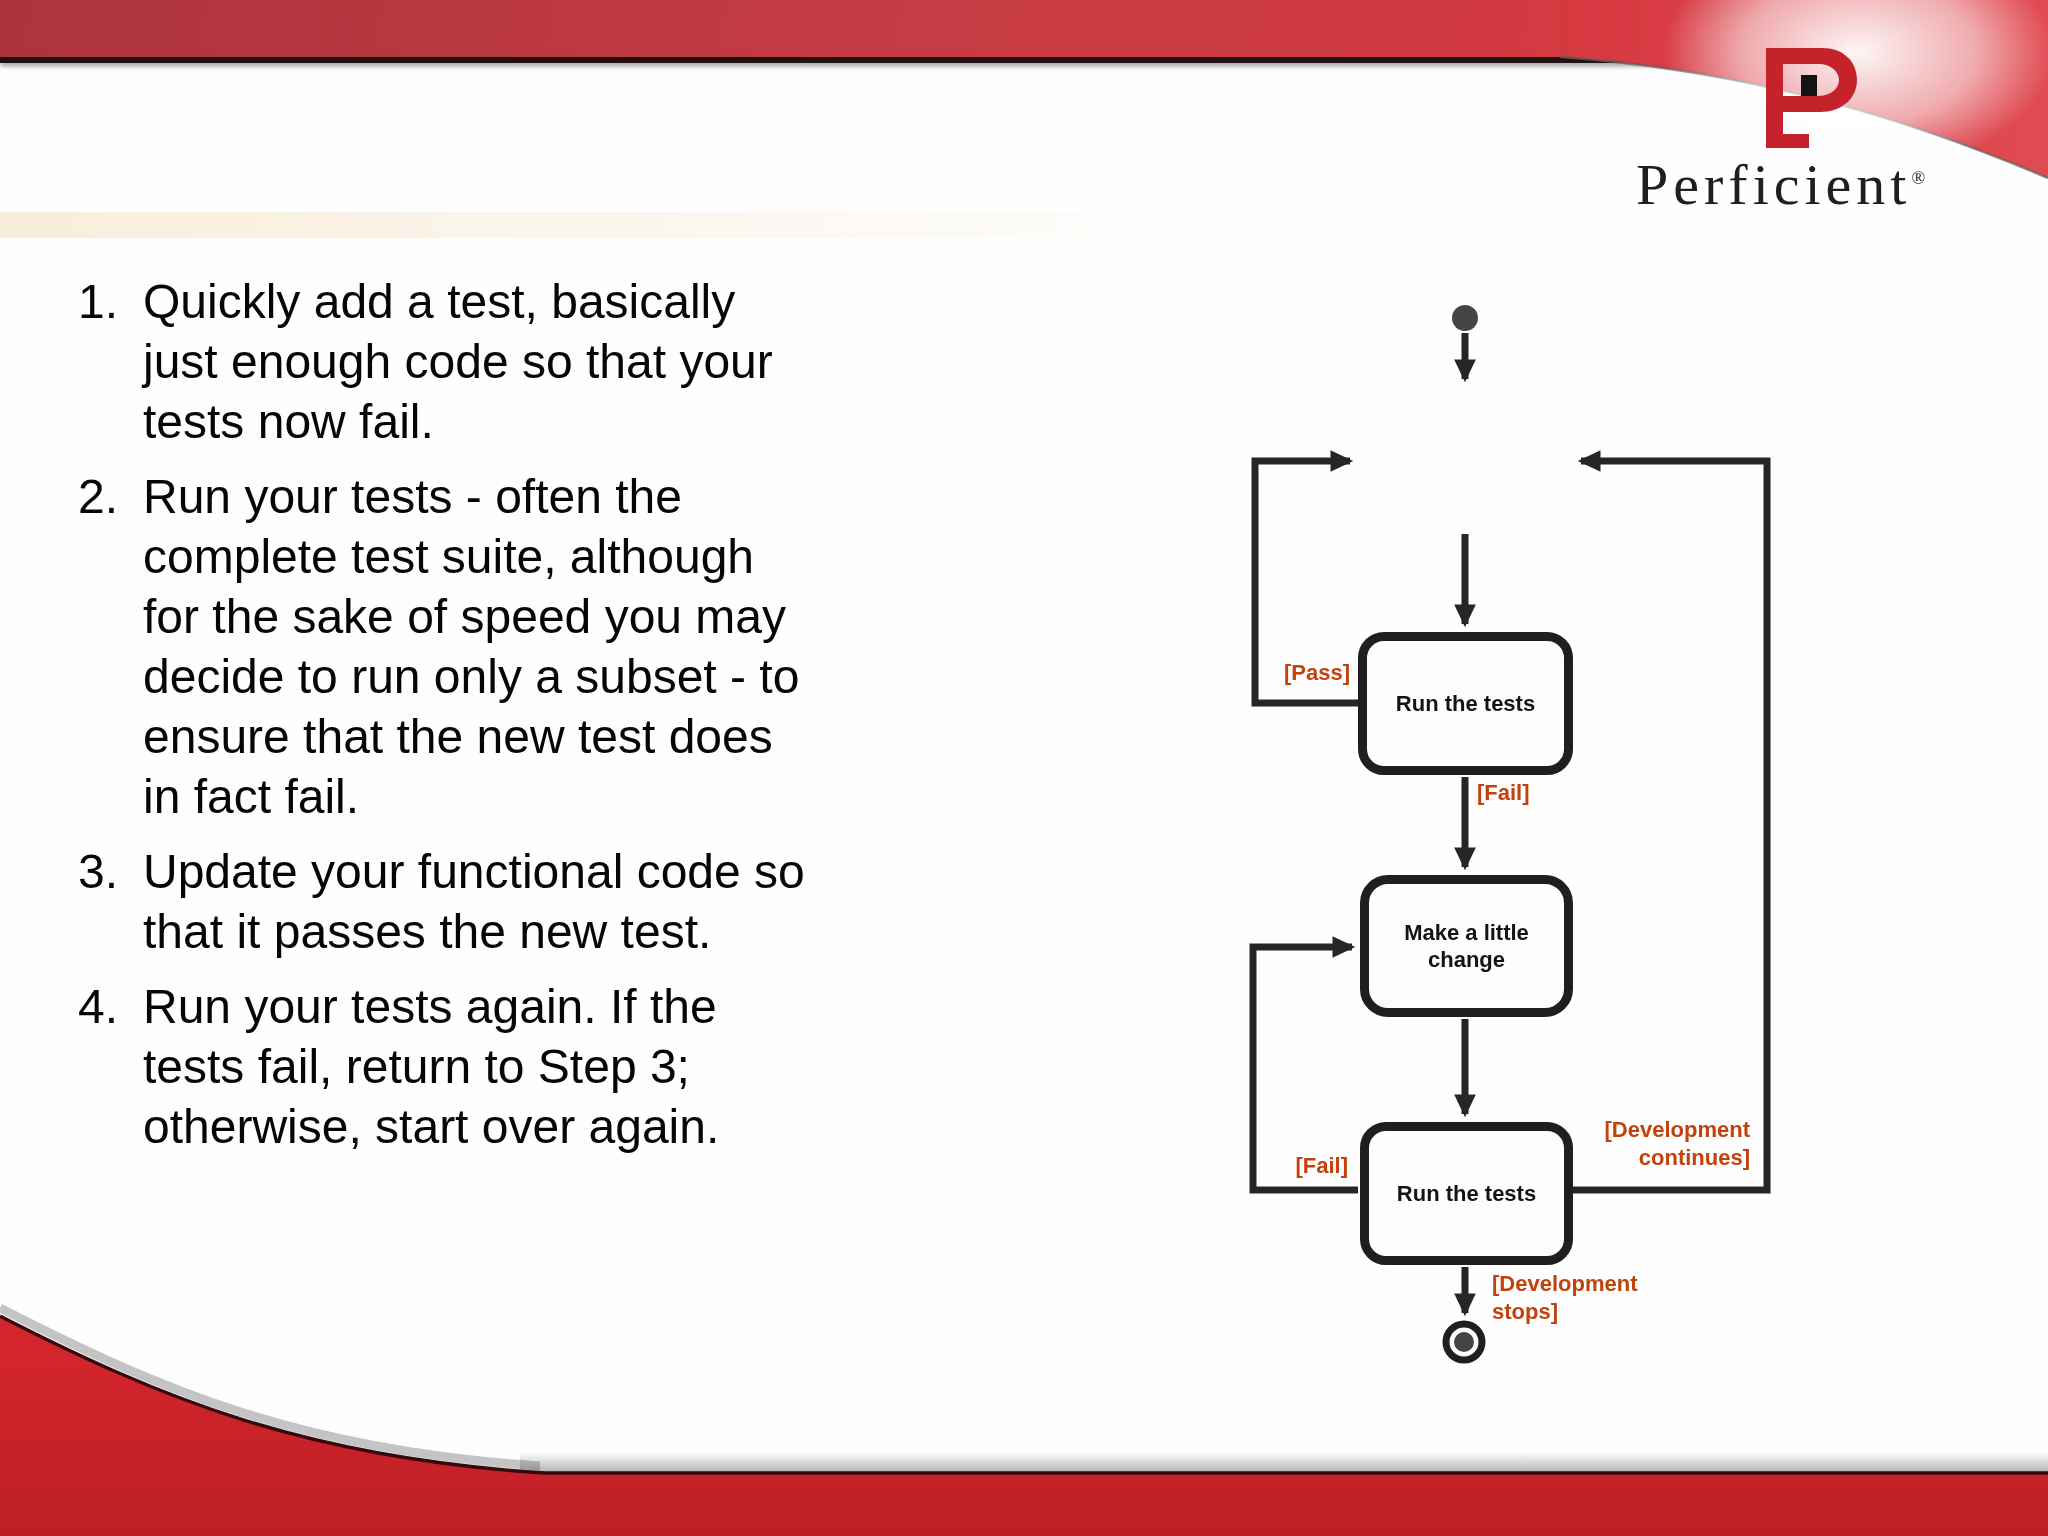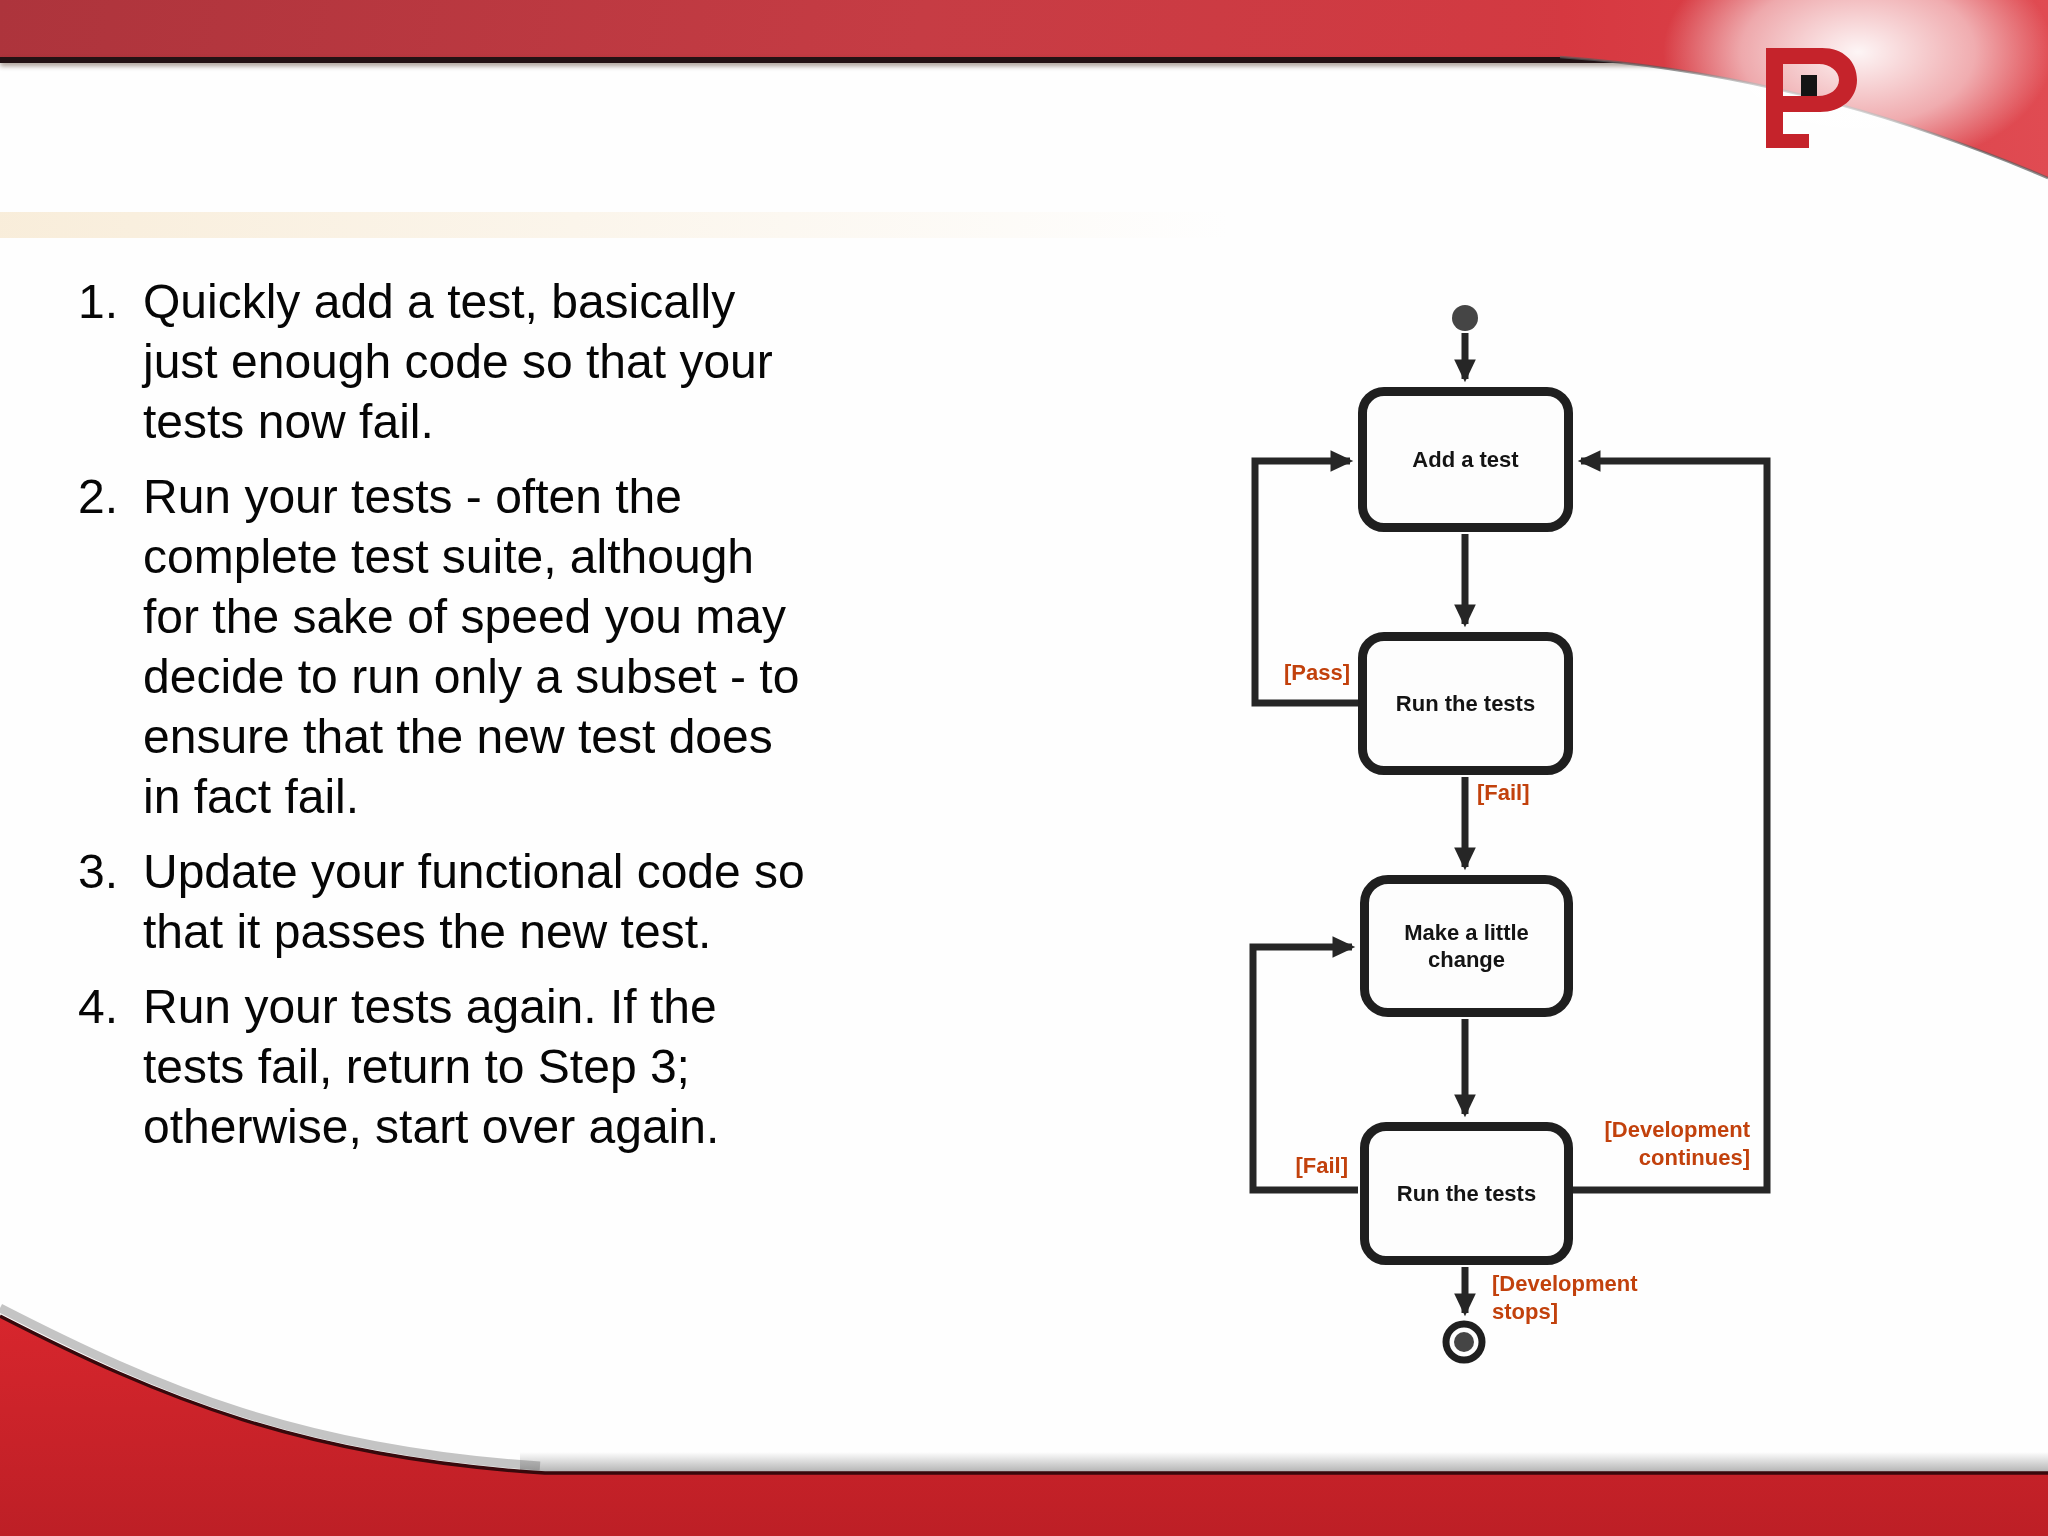--- a/index.html
+++ b/index.html
@@ -133,22 +133,22 @@
     <path d="M1560,57 C1770,72 1930,128 2048,178" stroke="#5c5c5c" stroke-width="2.5" opacity="0.7" fill="none"></path>
     <ellipse cx="1858" cy="52" rx="195" ry="120" fill="url(#glow)"></ellipse>
     <g>
       <rect x="1766" y="48" width="17" height="100" fill="#c5232b"></rect>
       <path d="M1782,48 h40 c21,0 35,13 35,32 c0,19 -16,32 -37,32 h-38 v-16 h36 c12,0 21,-7 21,-16 c0,-9 -9,-16 -20,-16 h-37 z" fill="#c5232b"></path>
       <rect x="1766" y="134" width="43" height="14" fill="#c5232b"></rect>
       <rect x="1801" y="75" width="16" height="21" fill="#141414"></rect>
     </g>
   </svg>
 
+  <div class="brand"><span>Perficient</span><sup>®</sup></div>
 
-  <div class="node n-add">Add a test</div>
   <div class="node n-run1">Run the tests</div>
   <div class="node n-change">Make a little
 change</div>
   <div class="node n-run2">Run the tests</div>
 
   <div class="edge-label l-pass">[Pass]</div>
   <div class="edge-label l-fail1">[Fail]</div>
   <div class="edge-label l-fail2">[Fail]</div>
   <div class="edge-label l-devc">[Development
 continues]</div>

